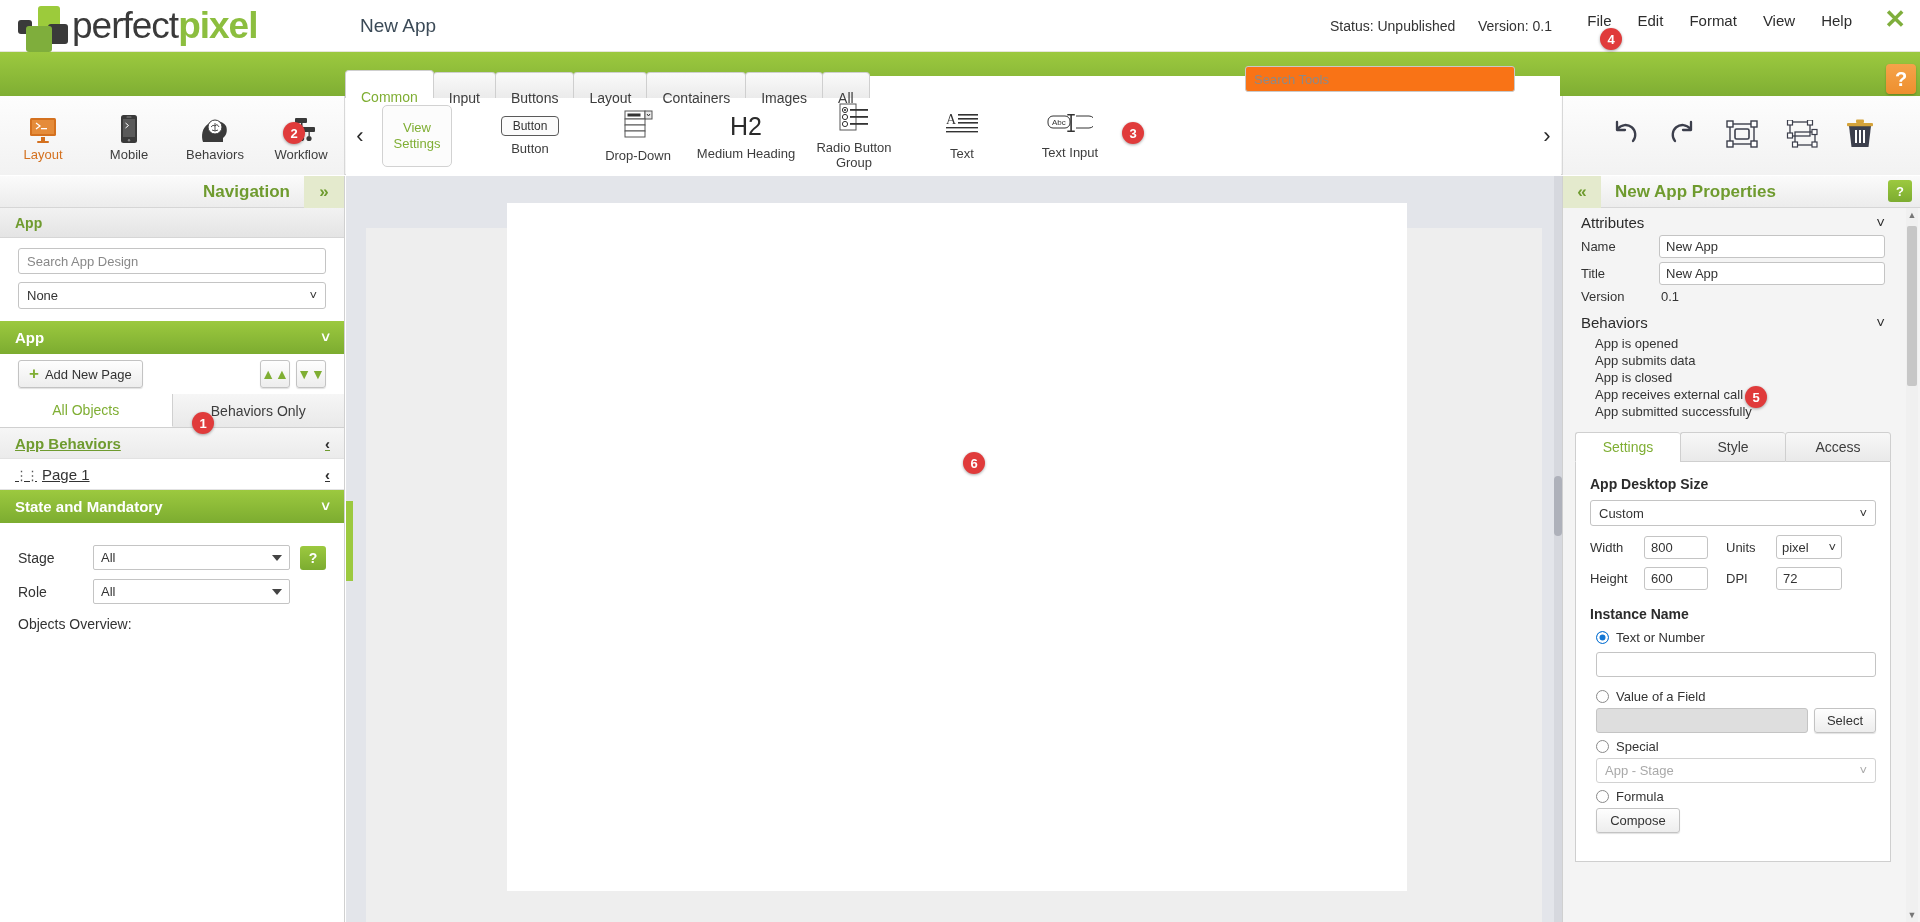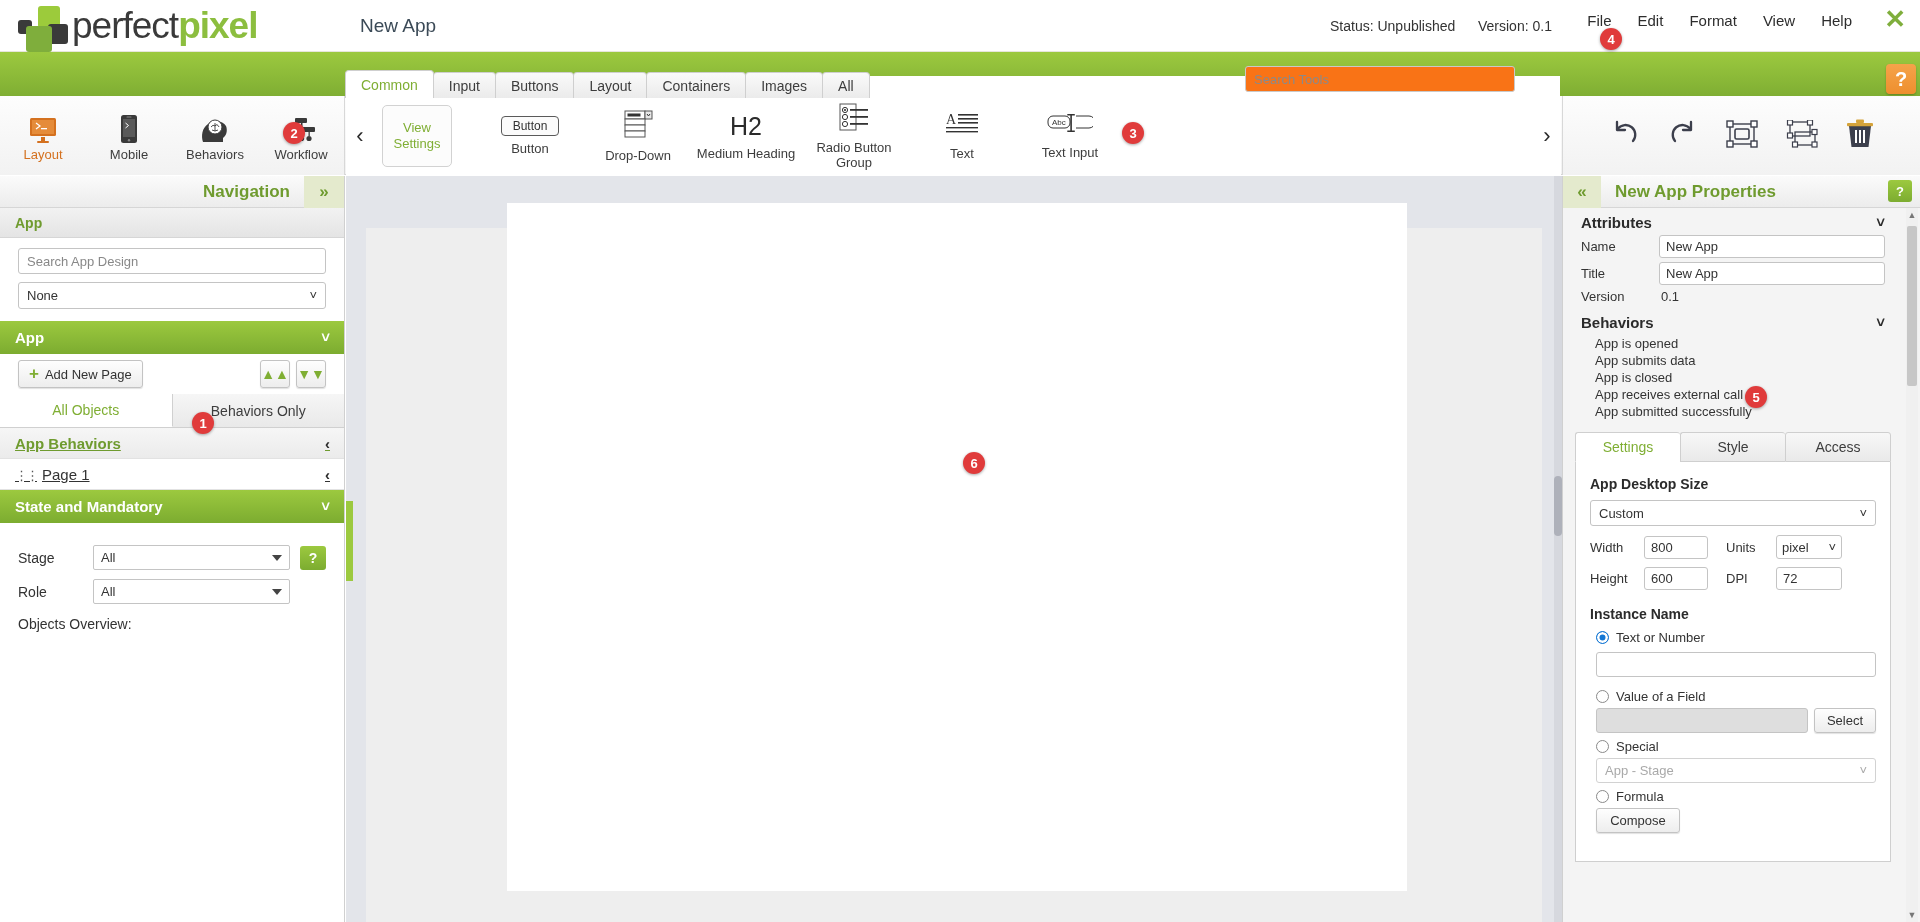--- a/index.html
+++ b/index.html
@@ -59,21 +59,21 @@
   
   .greenbar {
     position:absolute; left:0; top:52px; width:1920px; height:44px;
     background:linear-gradient(to bottom,#9cc93f 0%,#7fae33 100%);
   }
   .tabstrip {
     position:absolute; left:345px; top:72px; height:26px;
     display:flex; align-items:flex-end; z-index:4;
   }
   .tab {
-    height:26px; padding:0 15px; line-height:26px;
+    height:26px; padding:12px 15px; line-height:26px;
     background:linear-gradient(to bottom,#fafafa,#ebebeb);
     border:1px solid #cfcfcf; border-bottom:none;
     border-radius:4px 4px 0 0; margin-right:-1px;
     font-size:14px; color:#3d3d3d; cursor:pointer; white-space:nowrap;
   }
   .tab.active {
     background:#fff; color:#7fae33; border-color:#cfcfcf; height:28px; line-height:28px;
   }
   .tools-searchbox {
     position:absolute; left:1245px; top:66px; width:270px; height:26px;
@@ -292,21 +292,21 @@
     background:linear-gradient(to bottom,#9cc93f,#7cac30); border-radius:3px;
     color:#fff; font-weight:bold; font-size:13px;
     display:flex; align-items:center; justify-content:center; cursor:pointer;
   }
   .rp-scroll {
     position:absolute; left:0; top:32px; width:340px; height:714px;
     overflow:hidden; background:#f4f4f4;
   }
   .rp-sect-title {
     display:flex; align-items:center; justify-content:space-between;
-    font-size:15px; font-weight:bold; color:#2b2b2b;
+    font-size:15px; font-weight:normal; color:#2b2b2b;
     padding:6px 18px 4px 18px; cursor:pointer;
   }
   .attr-row { display:flex; align-items:center; padding:0 18px; margin-bottom:4px; }
   .attr-row .k { width:78px; font-size:13px; color:#333; }
   .attr-row .v-inp {
     flex:1; height:23px; border:1px solid #c4c4c4; border-radius:3px; background:#fff;
     font-size:13px; color:#333; padding:0 6px; outline:none;
     font-family:"Liberation Sans", sans-serif;
   }
   .attr-row .v-txt { flex:1; font-size:13px; color:#333; padding-left:2px; }

